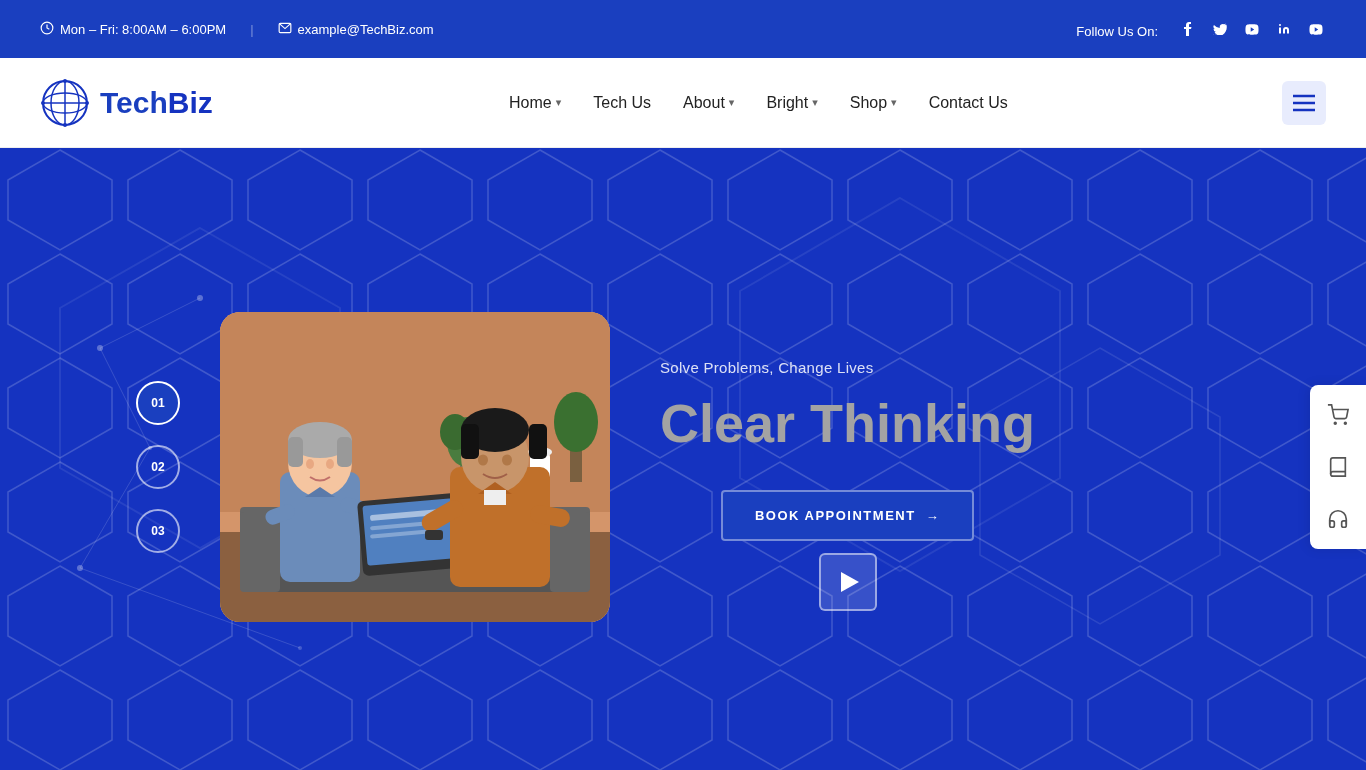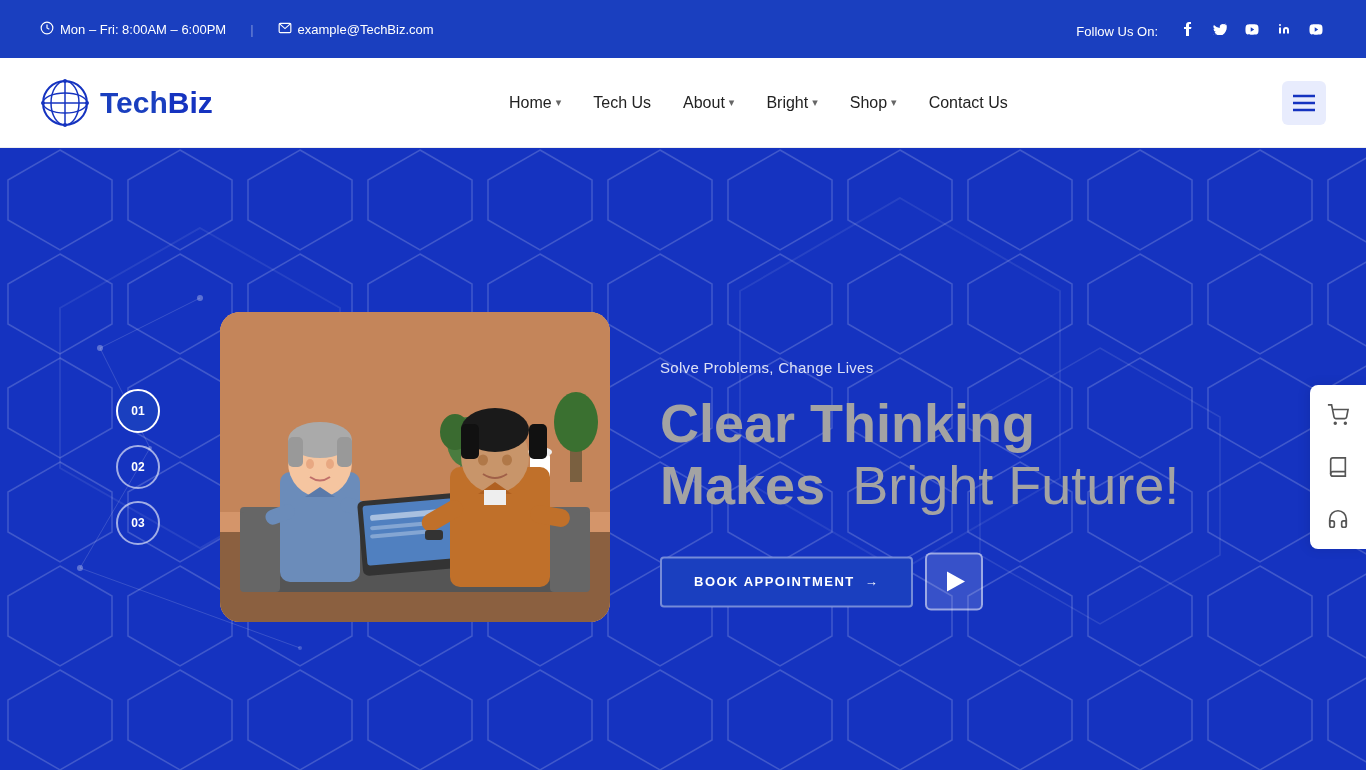--- a/index.html
+++ b/index.html
@@ -67,26 +67,26 @@
       height: 638px;
       position: relative;
       overflow: hidden;
       display: flex;
       align-items: center;
     }
 
     
     .slide-indicators {
       position: absolute;
-      left: 116px;
+      left: 136px;
       top: 50%;
       transform: translateY(-50%);
       display: flex;
       flex-direction: column;
-      gap: 12px;
+      gap: 20px;
     }
     .slide-dot {
       width: 44px; height: 44px;
       border-radius: 50%;
       border: 2px solid rgba(255,255,255,0.6);
       display: flex; align-items: center; justify-content: center;
       color: #fff; font-size: 12px; font-weight: 600;
       cursor: pointer;
     }
     .slide-dot.active {
@@ -122,21 +122,21 @@
       letter-spacing: 0.3px;
       margin-top: 36px;
     }
     .hero-title {
       color: #a3a3a3;
       font-size: 54px;
       font-weight: 800;
       line-height: 1.15;
       margin-bottom: 36px;
     }
-    .hero-actions { display: flex; align-items: center; gap: 12px; }
+    .hero-actions { display: flex; align-items: center; gap: 12px; flex-direction: column; }
     .btn-appointment {
       background: #1a3fbf;
       color: #fff;
       border: 2px solid rgba(255,255,255,0.4);
       padding: 16px 32px;
       font-size: 13px;
       font-weight: 700;
       letter-spacing: 1.5px;
       text-transform: uppercase;
       border-radius: 4px;
@@ -400,24 +400,20 @@
       <rect x="205" y="218" width="18" height="10" rx="3" fill="#333"></rect>
     </svg>
   </div>
 
   <div class="hero-content">
     <div class="hero-subtitle">Solve Problems, Change Lives</div>
     <div class="hero-title">
       <div>
         <span style="font-weight:800">Clear Thinking</span>
       </div>
-      <div>
-        <span style="font-weight:800">Makes</span>
-        <span style="font-weight:400; margin-left:12px">Bright Future!</span>
-      </div>
     </div>
     <div class="hero-actions">
       <button class="btn-appointment">
         <span>BOOK APPOINTMENT</span>
         <span>→</span>
       </button>
       <div class="btn-play">
         <div class="play-triangle"></div>
       </div>
     </div>

